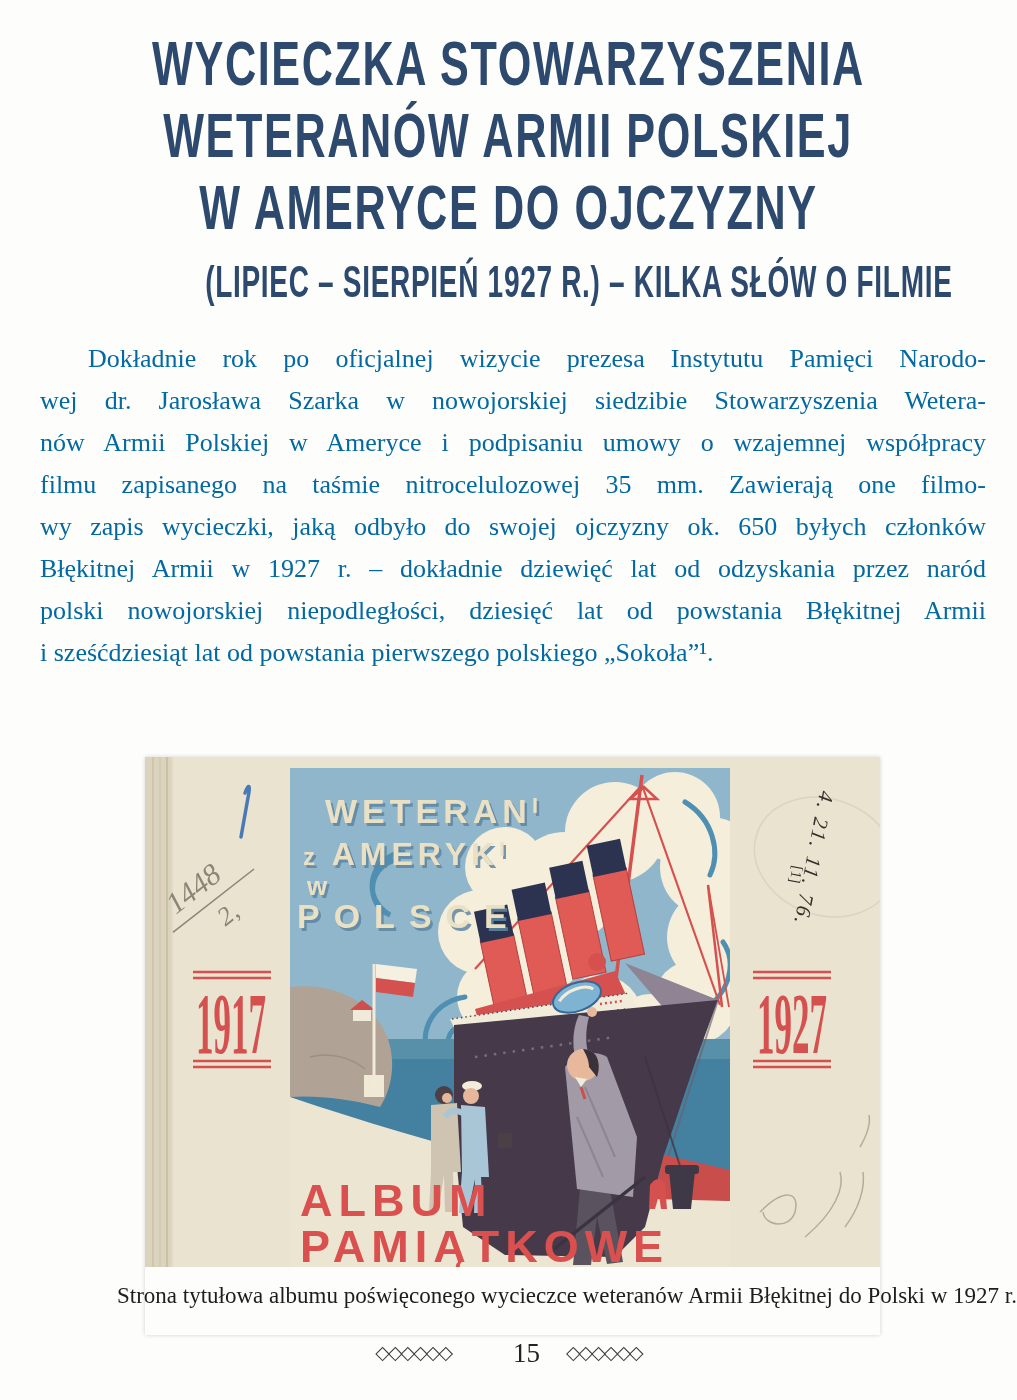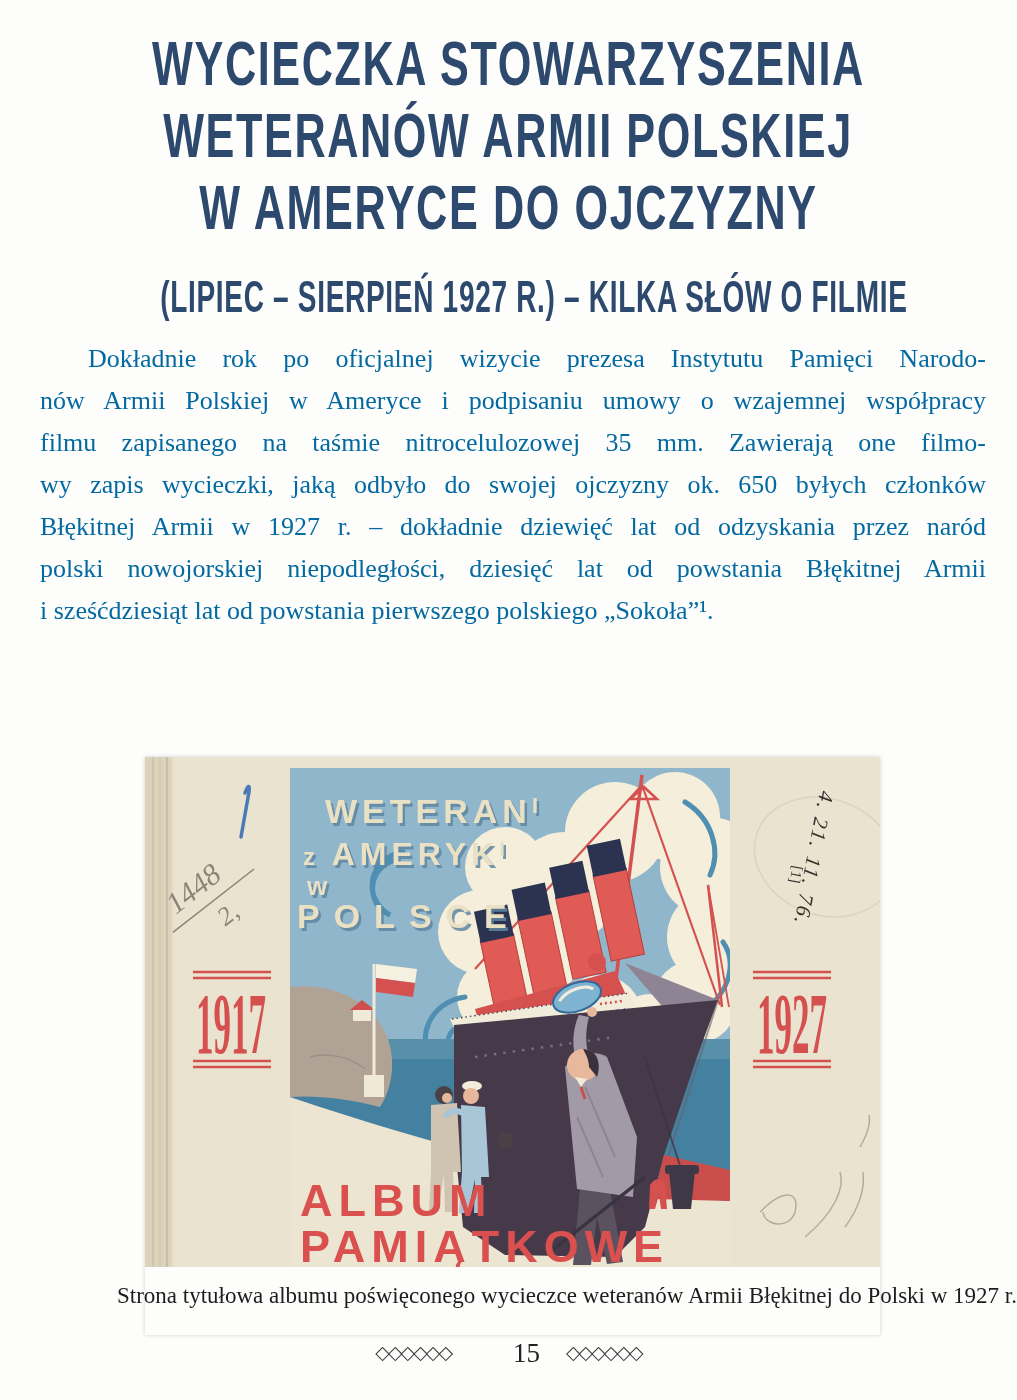--- a/index.html
+++ b/index.html
@@ -5,21 +5,21 @@
   html,body{margin:0;padding:0;background:#ffffff;}
   .page{position:relative;width:1017px;height:1400px;background:#fdfdfc;
         font-family:"Liberation Serif",serif;overflow:hidden;}
 
   
   .title-block{position:absolute;top:34px;left:0;width:100%;text-align:center;
                font-family:"Liberation Sans",sans-serif;font-weight:bold;color:#2d4a6e;}
   .t-line{display:block;line-height:59px;}
   .t-line > span{display:inline-block;font-size:54px;letter-spacing:2px;
                  transform:scaleX(.8) scaleY(1.15);transform-origin:center;white-space:nowrap;}
-  .t-sub{display:block;margin-top:24px;line-height:46px;}
+  .t-sub{display:block;margin-top:9px;line-height:46px;padding-left:45px;}
   .t-sub > span{display:inline-block;font-size:40px;letter-spacing:1px;
                 transform:scaleX(.7) scaleY(1.1);transform-origin:center;white-space:nowrap;}
 
   
   .bodytext{position:absolute;top:338px;left:40px;width:946px;
             font-size:26px;color:#0369a1;}
   .bodyline{height:42px;line-height:42px;text-align:justify;text-align-last:justify;white-space:nowrap;}
   .bodyline.first{text-indent:48px;}
   .bodyline.last{text-align:center;text-align-last:left;}
 
@@ -44,20 +44,21 @@
 
   <div class="title-block">
     <span class="t-line"><span>WYCIECZKA STOWARZYSZENIA</span></span>
     <span class="t-line"><span>WETERANÓW ARMII POLSKIEJ</span></span>
     <span class="t-line"><span>W AMERYCE DO OJCZYZNY</span></span>
     <span class="t-sub"><span>(LIPIEC – SIERPIEŃ 1927 R.) – KILKA SŁÓW O FILMIE</span></span>
   </div>
 
   <div class="bodytext">
     <div class="bodyline first">Dokładnie rok po oficjalnej wizycie prezesa Instytutu Pamięci Narodo-</div>
+    <div class="bodyline">wej dr. Jarosława Szarka w nowojorskiej siedzibie Stowarzyszenia Wetera-</div>
     <div class="bodyline">nów Armii Polskiej w Ameryce i podpisaniu umowy o wzajemnej współpracy</div>
     <div class="bodyline">filmu zapisanego na taśmie nitrocelulozowej 35 mm. Zawierają one filmo-</div>
     <div class="bodyline">wy zapis wycieczki, jaką odbyło do swojej ojczyzny ok. 650 byłych członków</div>
     <div class="bodyline">Błękitnej Armii w 1927 r. – dokładnie dziewięć lat od odzyskania przez naród</div>
     <div class="bodyline">polski nowojorskiej niepodległości, dziesięć lat od powstania Błękitnej Armii</div>
     <div class="bodyline last">i sześćdziesiąt lat od powstania pierwszego polskiego „Sokoła”¹.</div>
   </div>
 
   <div class="figure">
   <svg width="735" height="510" viewBox="0 0 735 510" xmlns="http://www.w3.org/2000/svg">

